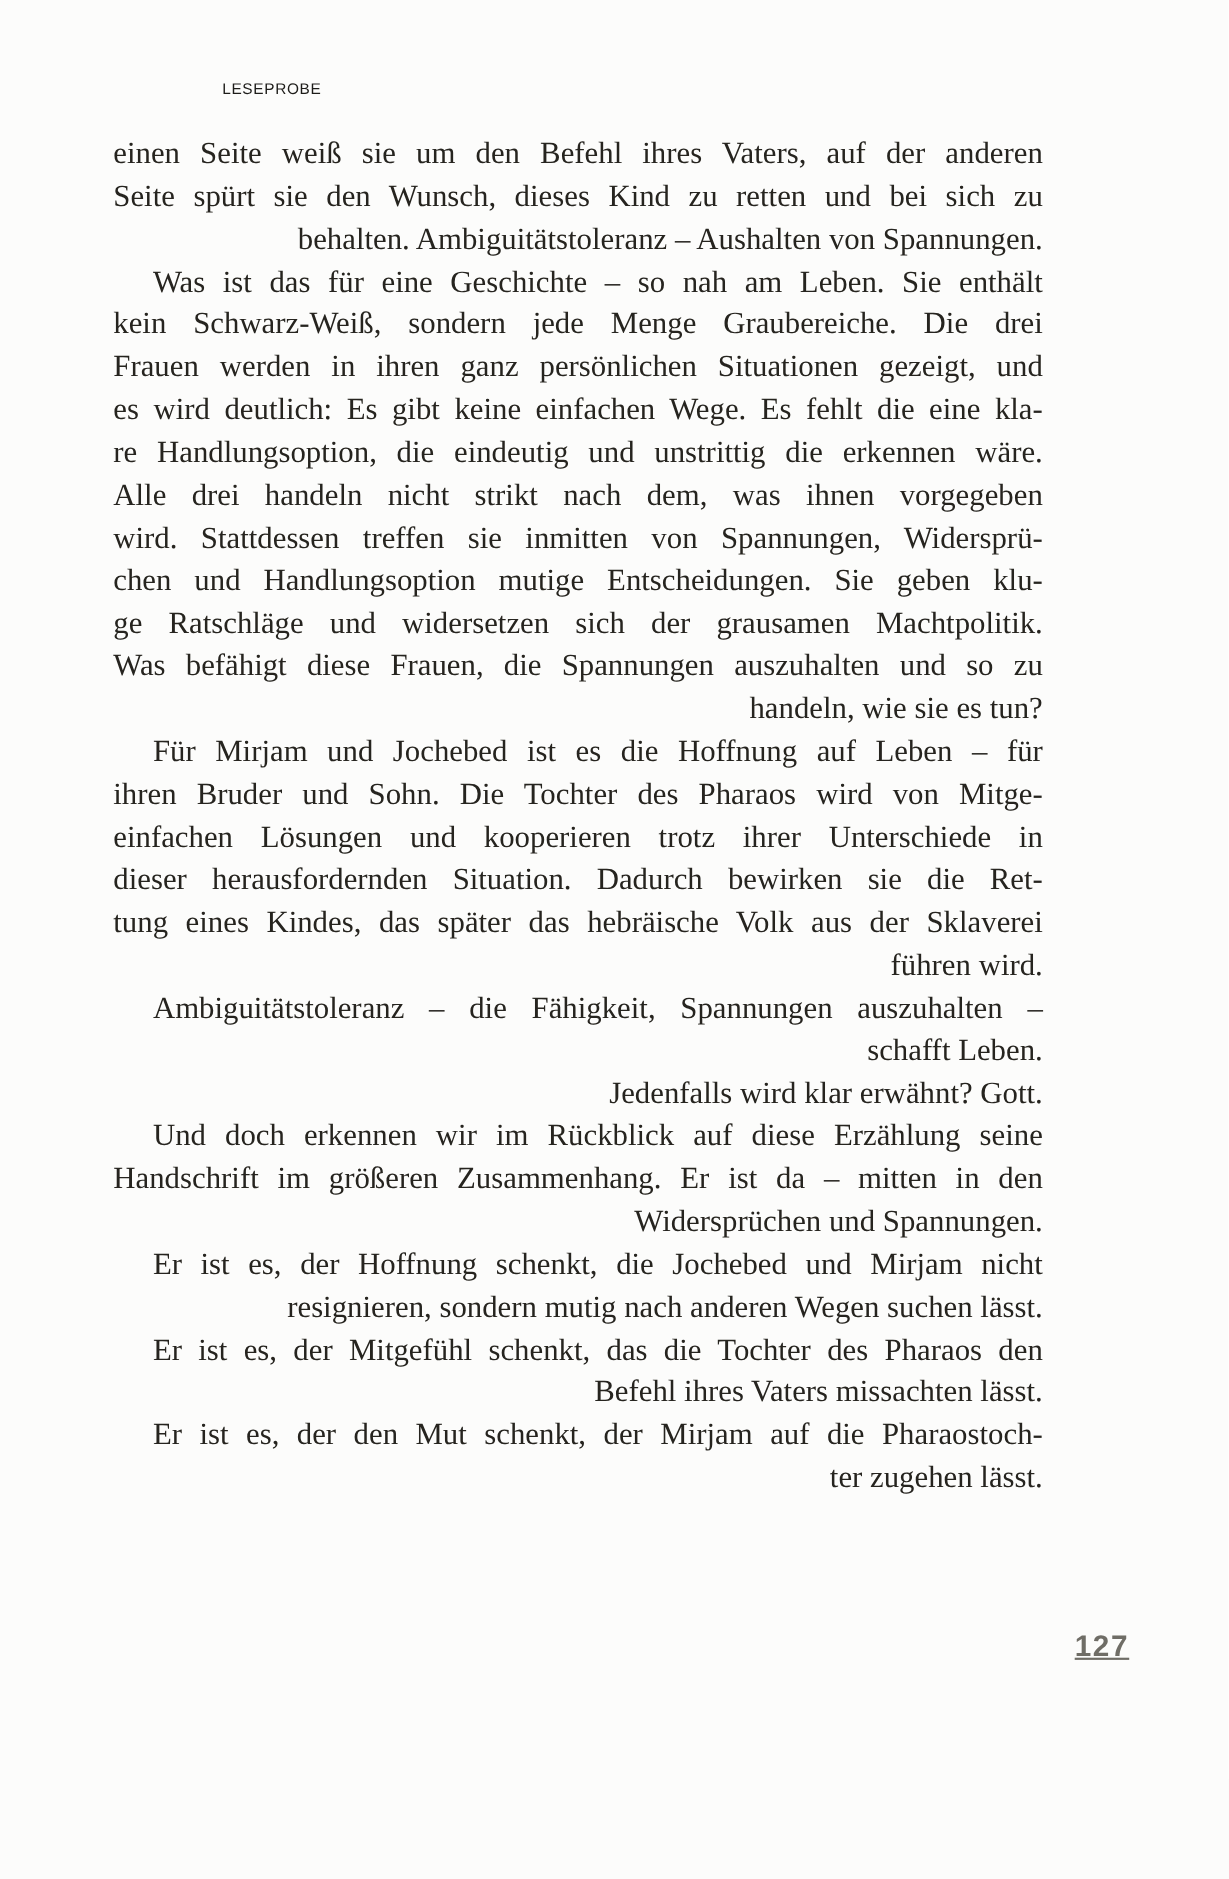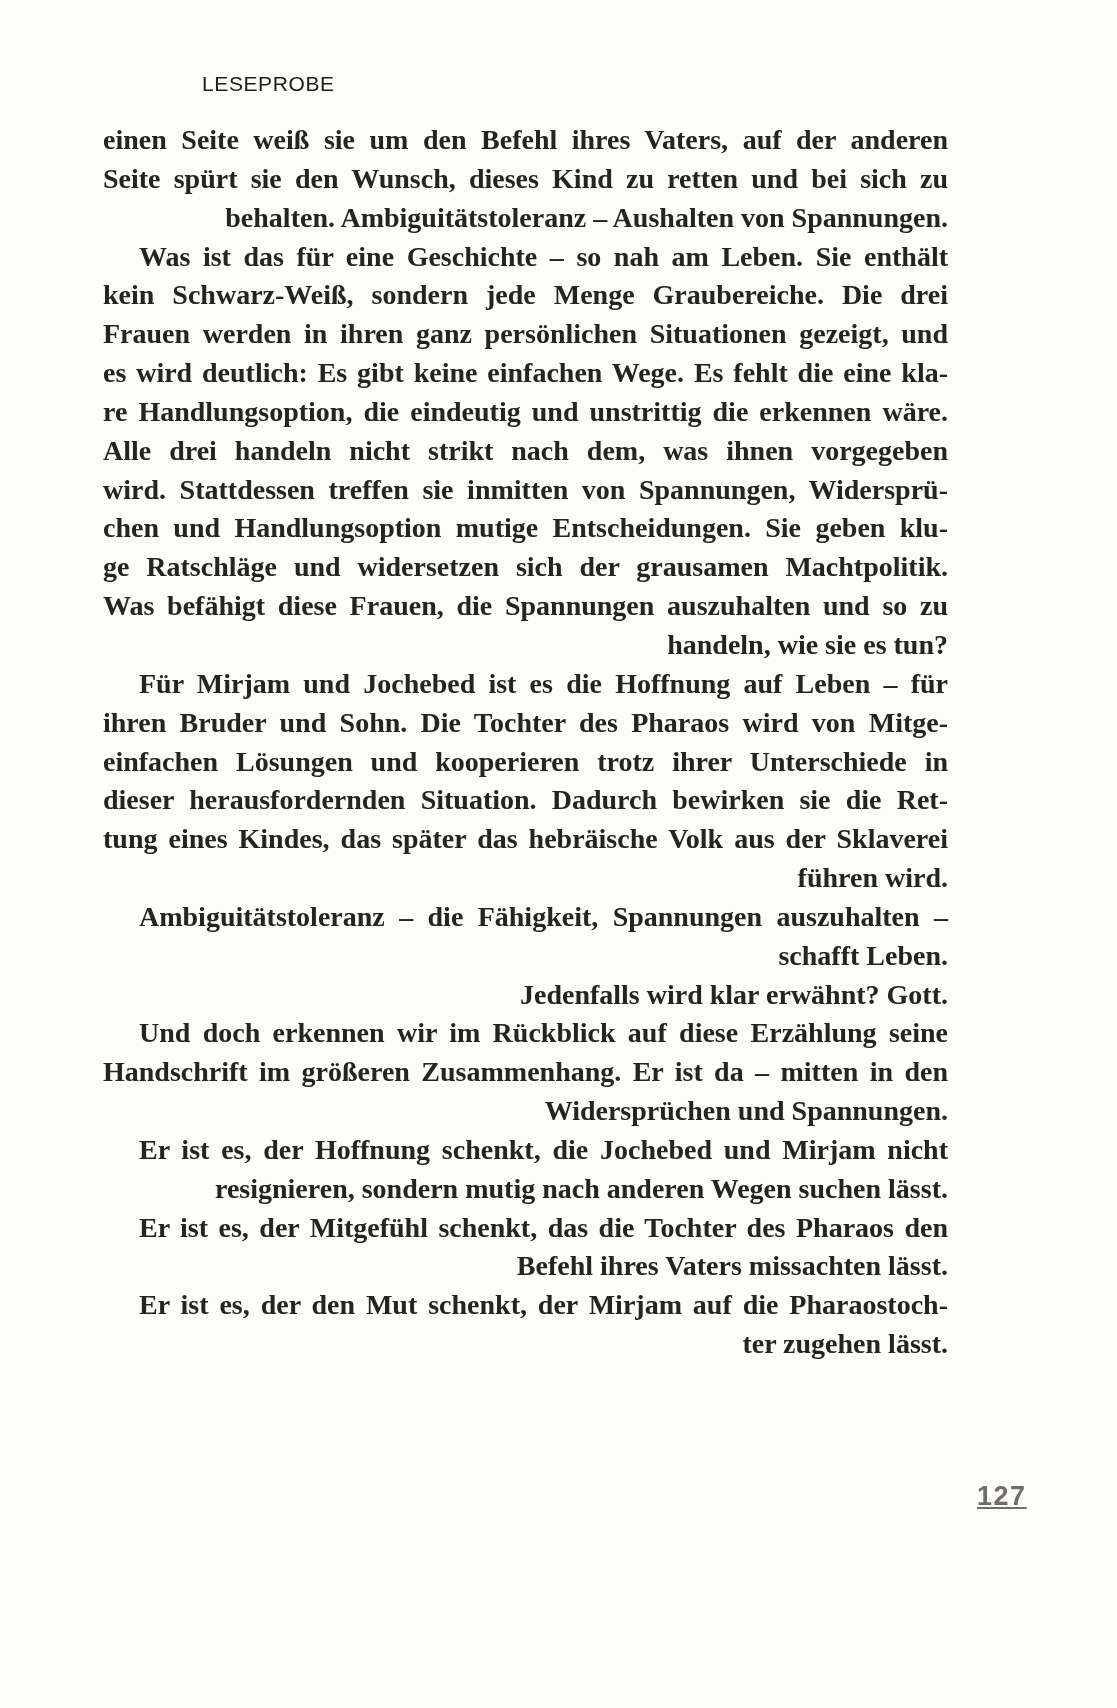--- a/index.html
+++ b/index.html
@@ -9,36 +9,35 @@
     height: 1708px;
     background: var(--bg, #fcfcfb);
     overflow: hidden;
     font-family: "Liberation Serif", serif;
   }
   .header {
     position: absolute;
     left: 202px;
     top: 72px;
     font-family: "Liberation Sans", sans-serif;
-    font-size: 21px;
+    font-size: 14px;
     letter-spacing: 0.6px;
     color: var(--header, #1d1c19);
   }
   .textblock {
     position: absolute;
     left: 103px;
     top: 121px;
     width: 845px;
     font-size: 28px;
     color: var(--text, #26241f);
   }
   .line {
     height: 38.85px;
     line-height: 38.85px;
-    font-weight: bold;
   }
   .line.justify {
     text-align: justify;
     text-align-last: justify;
   }
   .line.indent { padding-left: 36px; }
   .line.last {
     text-align: right;
     white-space: nowrap;
   }

